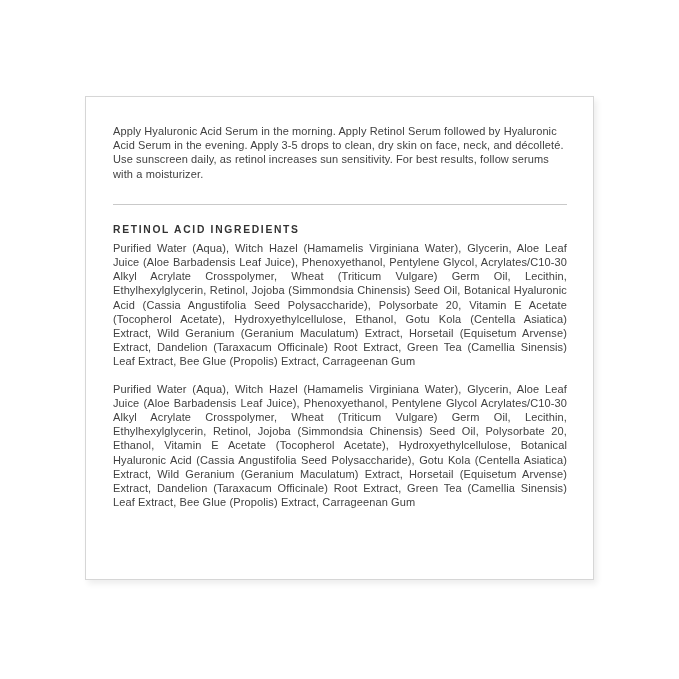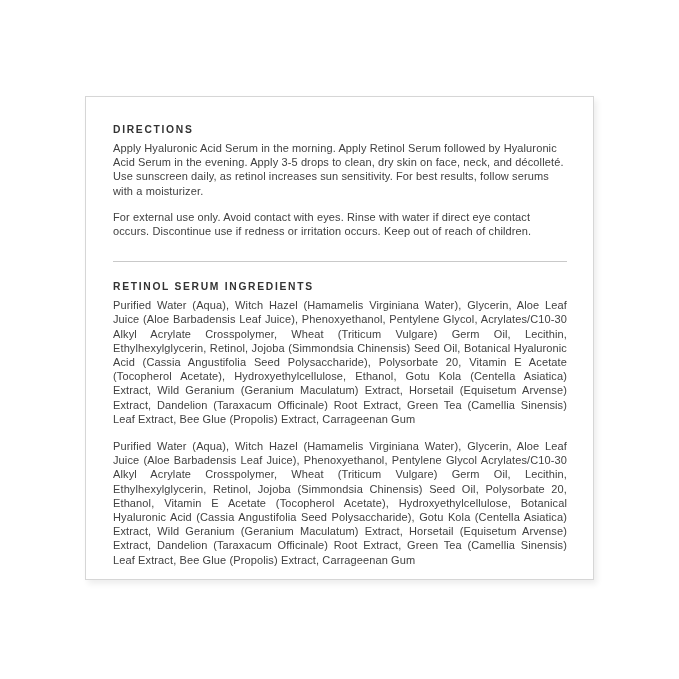--- a/index.html
+++ b/index.html
@@ -58,29 +58,27 @@
     margin-top: 13px;
   }
 </style>
 </head>
 <body>
 
 <div class="stage">
   <div class="card">
 
     <section>
-      <h2 class="section-heading">DIRECTIONS</h2>
       <p class="body-text">Apply Hyaluronic Acid Serum in the morning. Apply Retinol Serum followed by Hyaluronic Acid Serum in the evening. Apply 3-5 drops to clean, dry skin on face, neck, and décolleté. Use sunscreen daily, as retinol increases sun sensitivity. For best results, follow serums with a moisturizer.</p>
-      <p class="body-text warning-gap">For external use only. Avoid contact with eyes. Rinse with water if direct eye contact occurs. Discontinue use if redness or irritation occurs. Keep out of reach of children.</p>
     </section>
 
     <hr class="divider">
 
     <section>
-      <h2 class="section-heading">RETINOL SERUM INGREDIENTS</h2>
+      <h2 class="section-heading">RETINOL ACID INGREDIENTS</h2>
       <p class="body-text justified">Purified Water (Aqua), Witch Hazel (Hamamelis Virginiana Water), Glycerin, Aloe Leaf Juice (Aloe Barbadensis Leaf Juice), Phenoxyethanol, Pentylene Glycol, Acrylates/C10-30 Alkyl Acrylate Crosspolymer, Wheat (Triticum Vulgare) Germ Oil, Lecithin, Ethylhexylglycerin, Retinol, Jojoba (Simmondsia Chinensis) Seed Oil, Botanical Hyaluronic Acid (Cassia Angustifolia Seed Polysaccharide), Polysorbate 20, Vitamin E Acetate (Tocopherol Acetate), Hydroxyethylcellulose, Ethanol, Gotu Kola (Centella Asiatica) Extract, Wild Geranium (Geranium Maculatum) Extract, Horsetail (Equisetum Arvense) Extract, Dandelion (Taraxacum Officinale) Root Extract, Green Tea (Camellia Sinensis) Leaf Extract, Bee Glue (Propolis) Extract, Carrageenan Gum</p>
     </section>
 
     <section class="section-gap">
       <p class="body-text justified">Purified Water (Aqua), Witch Hazel (Hamamelis Virginiana Water), Glycerin, Aloe Leaf Juice (Aloe Barbadensis Leaf Juice), Phenoxyethanol, Pentylene Glycol Acrylates/C10-30 Alkyl Acrylate Crosspolymer, Wheat (Triticum Vulgare) Germ Oil, Lecithin, Ethylhexylglycerin, Retinol, Jojoba (Simmondsia Chinensis) Seed Oil, Polysorbate 20, Ethanol, Vitamin E Acetate (Tocopherol Acetate), Hydroxyethylcellulose, Botanical Hyaluronic Acid (Cassia Angustifolia Seed Polysaccharide), Gotu Kola (Centella Asiatica) Extract, Wild Geranium (Geranium Maculatum) Extract, Horsetail (Equisetum Arvense) Extract, Dandelion (Taraxacum Officinale) Root Extract, Green Tea (Camellia Sinensis) Leaf Extract, Bee Glue (Propolis) Extract, Carrageenan Gum</p>
     </section>
 
   </div>
 </div>
 

